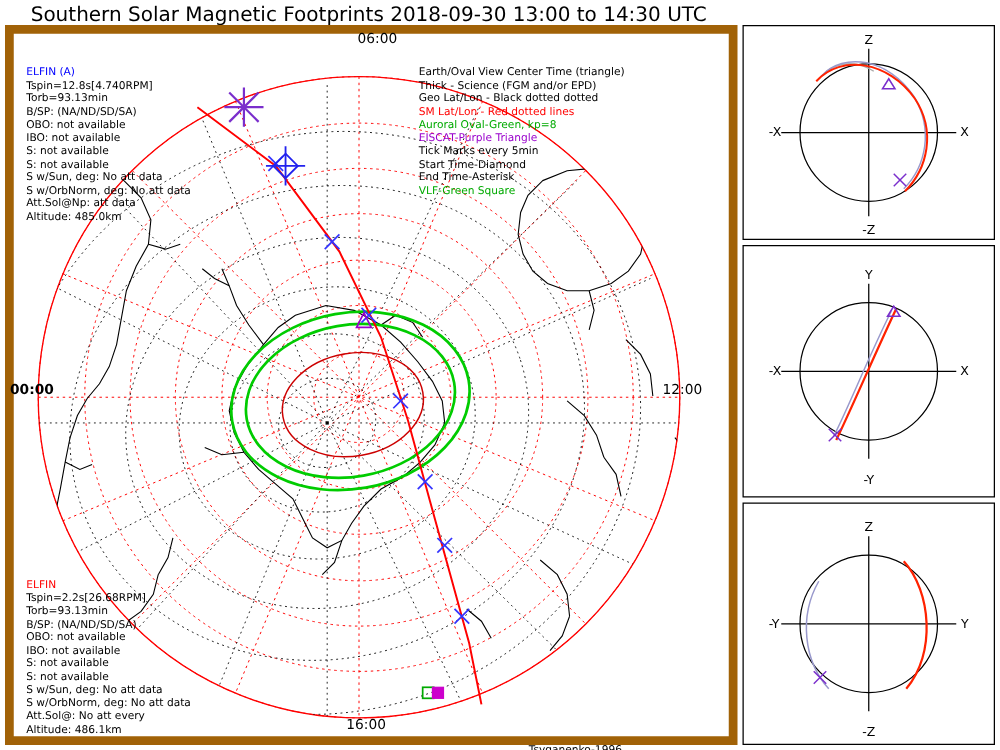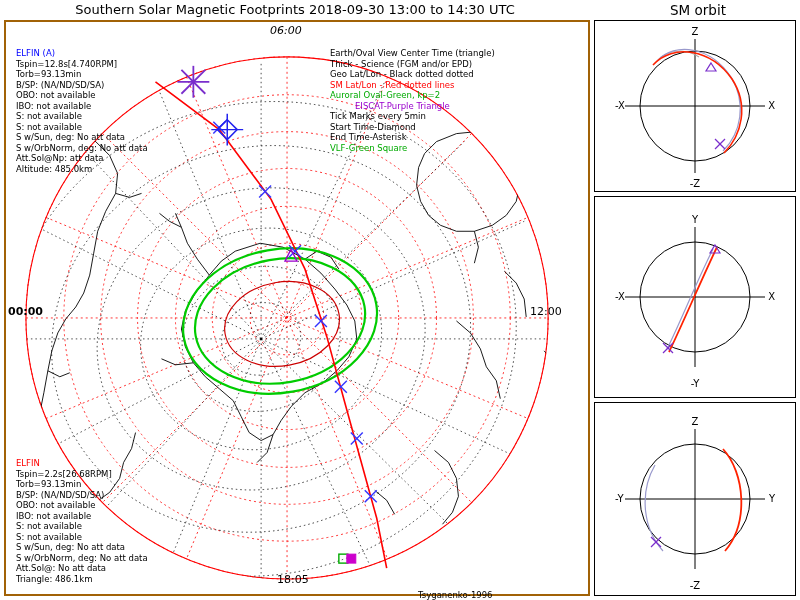--- a/index.html
+++ b/index.html
@@ -1,69 +1,68 @@
 <!DOCTYPE html>
 <html><head>
 <meta charset="utf-8">
 <style>
   html,body{margin:0;padding:0;background:#ffffff;}
   body{width:800px;height:600px;overflow:hidden;font-family:"DejaVu Sans",sans-serif;}
   #root{position:relative;width:800px;height:600px;background:#fff;}
 
   .title{
     position:absolute;left:0;top:2px;width:590px;text-align:center;
-    font-size:13px;color:#000;letter-spacing:0px;white-space:nowrap;
+    font-size:16px;color:#000;letter-spacing:0px;white-space:nowrap;
   }
   .orbit-title{
     position:absolute;left:596px;top:2px;width:204px;text-align:center;
     font-size:13.5px;color:#000;white-space:nowrap;
   }
 
   
   .main-frame{
     position:absolute;left:4px;top:20px;width:586px;height:576px;
-    border:2px solid #a16207;box-sizing:border-box;background:#fff;
+    border:7px solid #a16207;box-sizing:border-box;background:#fff;
   }
   .side-frame{
     position:absolute;left:594px;width:202px;
     border:1px solid #000;box-sizing:border-box;background:#fff;
   }
   #side1{top:20px;height:172px;}
   #side2{top:196px;height:202px;}
   #side3{top:402px;height:194px;}
 
   .svgbox{position:absolute;left:0;top:0;width:100%;height:100%;}
 
   
   .txtblock{position:absolute;font-size:8.5px;line-height:10.5px;white-space:pre;}
   .blue{color:#0000ff;}
   .black{color:#000;}
   .red{color:#ff0000;}
   .green{color:#00aa00;}
-  .purple{color:#9900cc;margin-left:25px;}
+  .purple{color:#9900cc;}
 
   .info-left{left:10px;top:26px;color:#0000ff;}
   .info-left2{left:10px;top:436px;color:#0000ff;}
   .info-right{left:324px;top:26px;color:#000;text-align:left;}
 
   .clock{position:absolute;font-size:11px;color:#000;}
-  .cl-06{left:270px;top:24px;font-style:italic;}
+  .cl-06{left:286px;top:24px;}
   .cl-12{left:530px;top:305px;}
   .cl-18{left:277px;top:573px;}
   .cl-00{left:8px;top:305px;font-weight:bold;}
 
   .credit{position:absolute;left:412px;top:568px;font-size:8.5px;color:#000;line-height:10.5px;white-space:pre;}
 </style>
 </head>
 <body>
 
 <div id="root">
 
   <div class="title">Southern Solar Magnetic Footprints 2018-09-30 13:00 to 14:30 UTC</div>
-  <div class="orbit-title">SM orbit</div>
 
   <div class="main-frame">
     <svg class="svgbox" viewBox="0 0 584 574" preserveAspectRatio="none">
       <defs>
         <clipPath id="discclip">
             <circle cx="282" cy="297" r="262"></circle>
           </clipPath>
       </defs>
 
       <g fill="none" stroke="#ff0000" stroke-width="0.8" stroke-dasharray="2,3">
@@ -230,41 +229,41 @@
     <div class="txtblock info-left2"><span class="red">ELFIN</span>
 <span class="black">Tspin=2.2s[26.68RPM]</span>
 <span class="black">Torb=93.13min</span>
 <span class="black">B/SP: (NA/ND/SD/SA)</span>
 <span class="black">OBO: not available</span>
 <span class="black">IBO: not available</span>
 <span class="black">S: not available</span>
 <span class="black">S: not available</span>
 <span class="black">S w/Sun, deg: No att data</span>
 <span class="black">S w/OrbNorm, deg: No att data</span>
-<span class="black">Att.Sol@: No att data</span>
-<span class="black">Triangle: 486.1km</span></div>
+<span class="black">Att.Sol@: No att every</span>
+<span class="black">Altitude: 486.1km</span></div>
 
     <div class="txtblock info-right"><span class="black">Earth/Oval View Center Time (triangle)</span>
 <span class="black">Thick - Science (FGM and/or EPD)</span>
 <span class="black">Geo Lat/Lon - Black dotted dotted</span>
 <span class="red">SM Lat/Lon - Red dotted lines</span>
-<span class="green">Auroral Oval-Green, kp=2</span>
+<span class="green">Auroral Oval-Green, kp=8</span>
 <span class="purple">EISCAT-Purple Triangle</span>
 <span class="black">Tick Marks every 5min</span>
 <span class="black">Start Time-Diamond</span>
 <span class="black">End Time-Asterisk</span>
 <span class="green">VLF-Green Square</span></div>
 
     <div class="credit"><span>Tsyganenko-1996</span>
 <span>Created: Sun Jan 29 08:42:34 2023</span></div>
   </div>
 
   <div class="clock cl-06">06:00</div>
   <div class="clock cl-12">12:00</div>
-  <div class="clock cl-18">18:05</div>
+  <div class="clock cl-18">16:00</div>
   <div class="clock cl-00">00:00</div>
 
   <div class="side-frame" id="side1">
     <svg class="svgbox" viewBox="0 0 200 170" preserveAspectRatio="none">
       <circle cx="100" cy="85" r="55" fill="none" stroke="#000" stroke-width="1"></circle>
       <line x1="30" y1="85" x2="170" y2="85" stroke="#000" stroke-width="1"></line>
       <line x1="100" y1="18" x2="100" y2="152" stroke="#000" stroke-width="1"></line>
       <path d="M66 36 C78 28 92 28 104 36" fill="none" stroke="#aaaaaa" stroke-width="1.2"></path>
       <path d="M62 40 C80 20 116 26 136 56 C152 82 146 112 128 130" fill="none" stroke="#9999cc" stroke-width="1.2"></path>
       <path d="M58 44 C78 22 116 28 137 58 C154 84 147 114 129 132" fill="none" stroke="#ff2200" stroke-width="1.6"></path>

